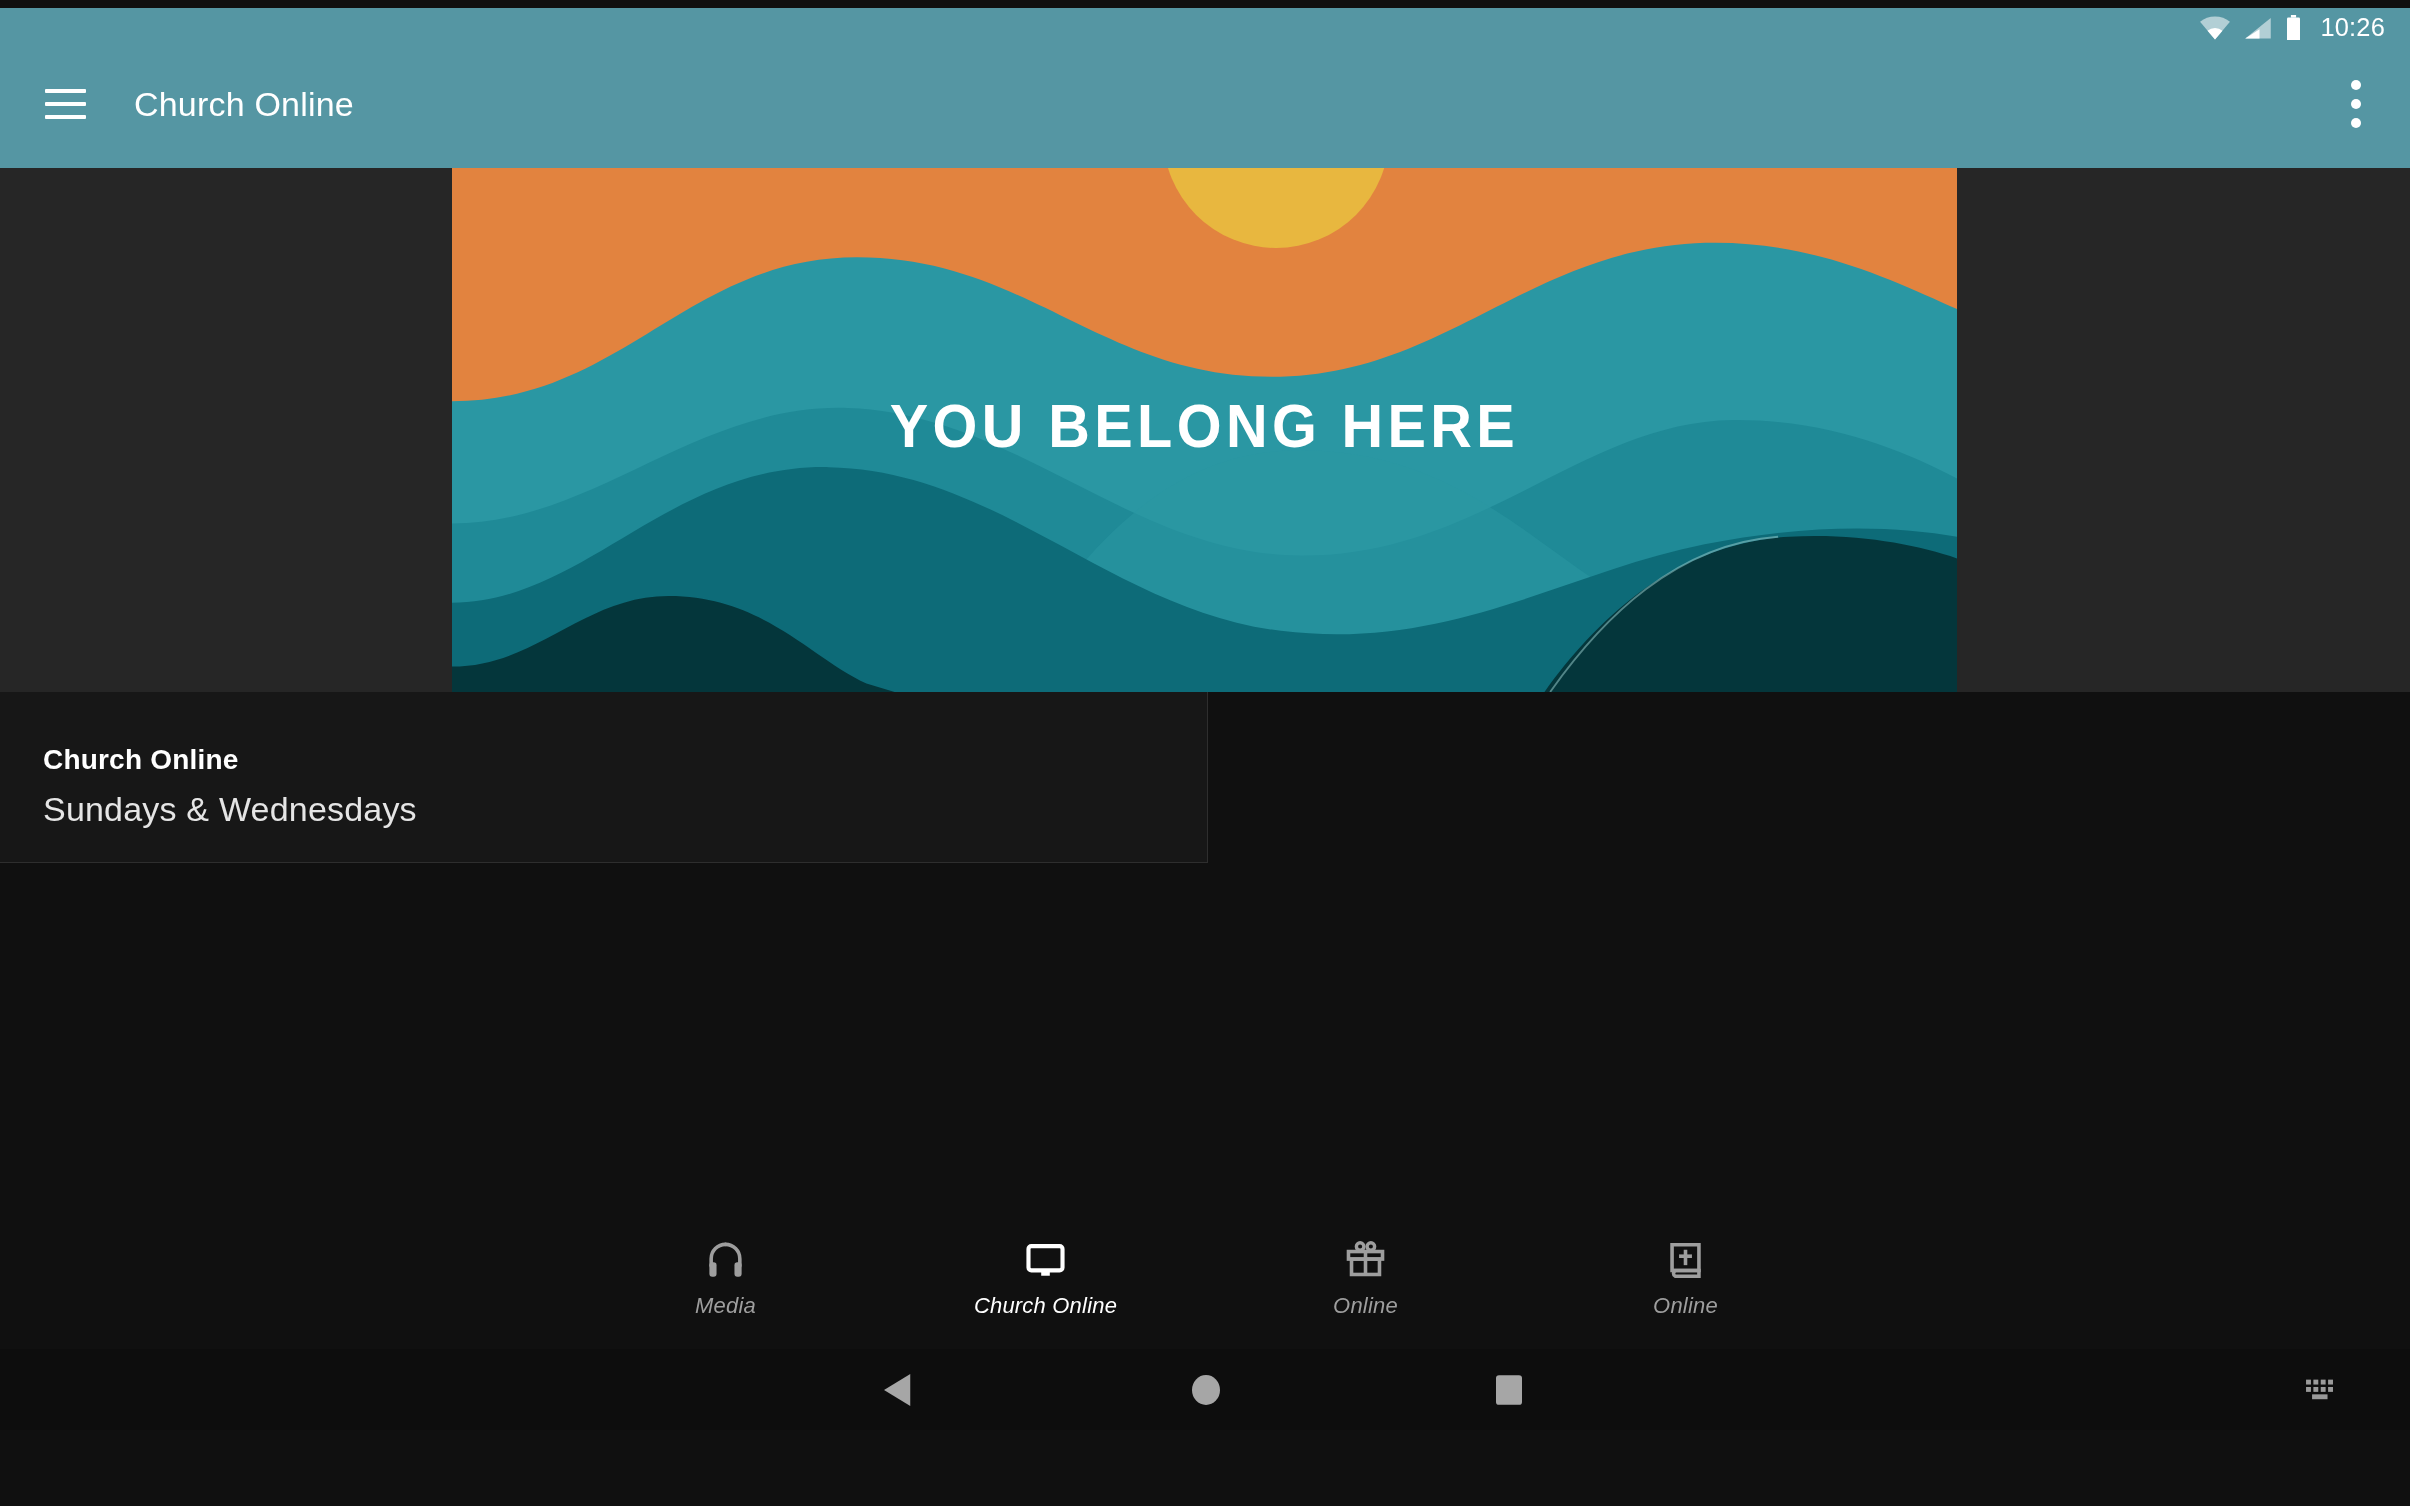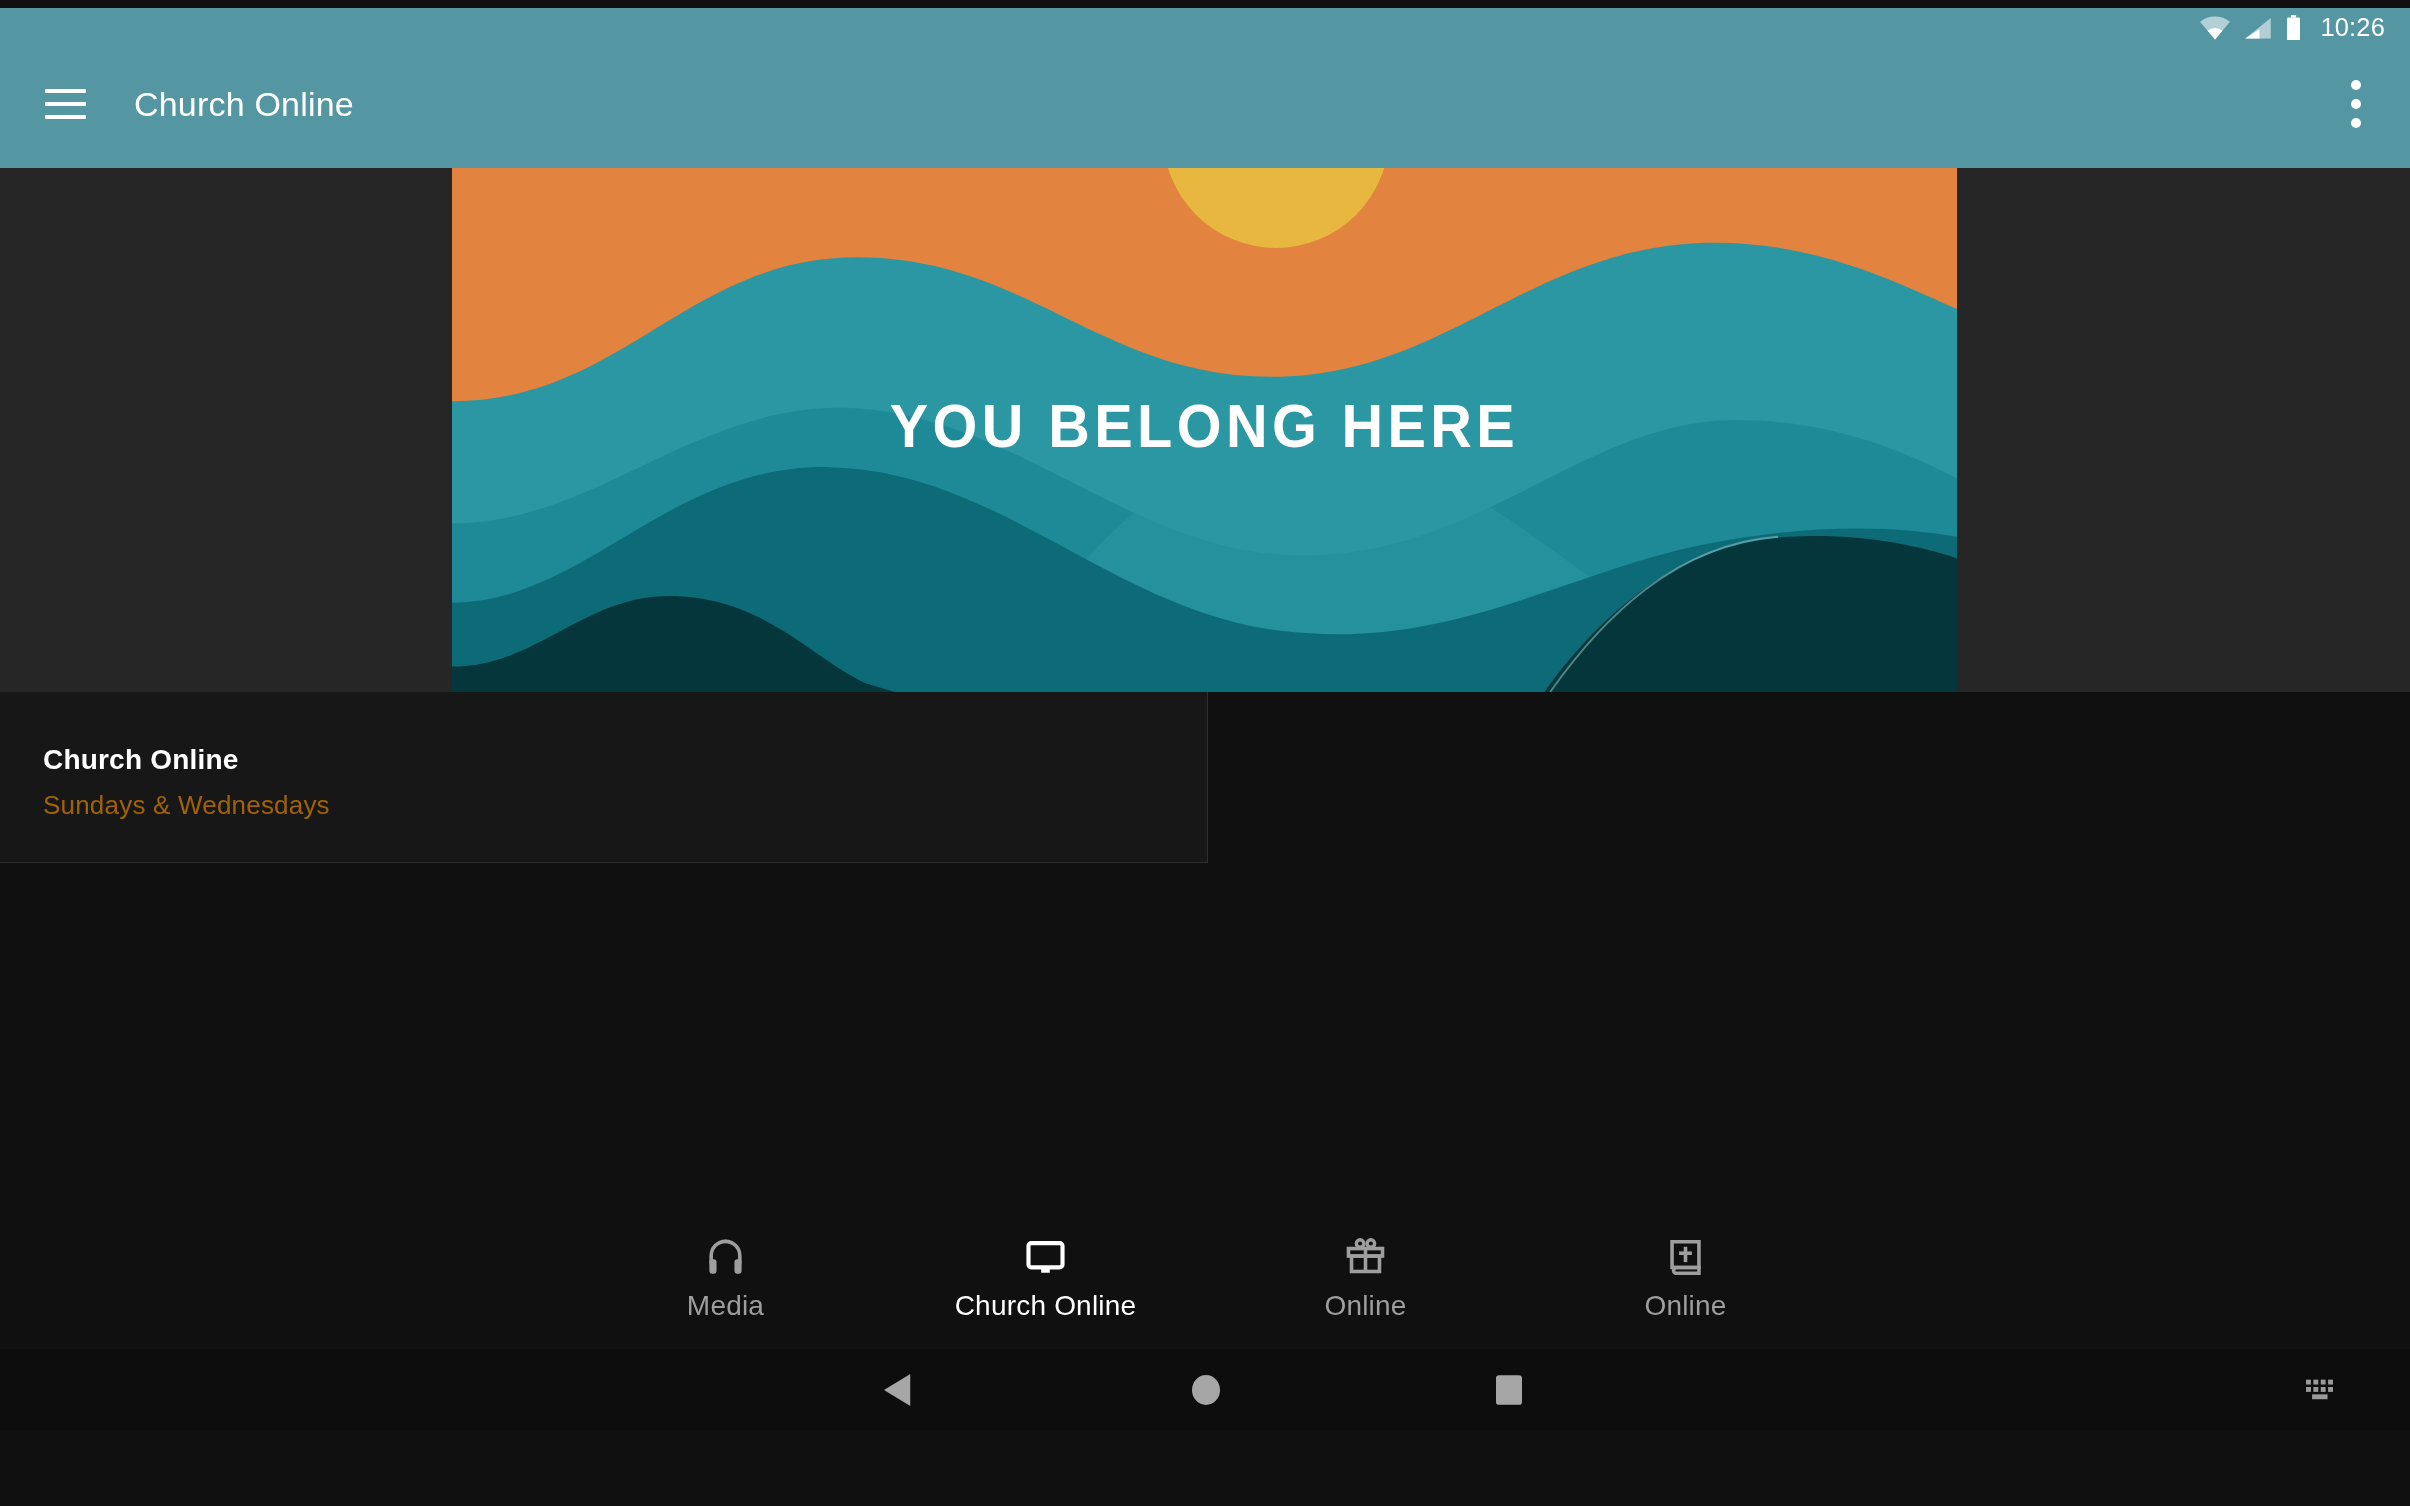--- a/index.html
+++ b/index.html
@@ -72,35 +72,35 @@
   #feature-card{
     position:absolute; top:524px; left:0; width:1208px; height:171px;
     background:#171717; border-right:0.9px solid #2e2e2e;
     border-bottom:0.9px solid #2e2e2e; cursor:pointer;
   }
   #card-title{
     position:absolute; left:43px; top:52px; color:#ffffff;
     font-size:28px; font-weight:bold; letter-spacing:0.2px;
   }
   #card-subtitle{
-    position:absolute; left:43px; top:98px; color:#a16207;
-    font-size:26px; letter-spacing:0.2px;
+    position:absolute; left:43px; top:98px; color:#e5e5e5;
+    font-size:34px; letter-spacing:0.2px;
   }
 
   
   #bottom-nav{
     position:absolute; left:0; bottom:81px; width:2411px; height:143px;
     display:flex; align-items:center; justify-content:center; gap:0;
   }
   .tab-item{
     width:320px; height:143px; display:flex; flex-direction:column;
     align-items:center; justify-content:center; gap:13px; cursor:pointer;
   }
   .tab-icon{ width:43px; height:43px; display:block; }
-  .tab-label{ font-size:28px; line-height:1; letter-spacing:0.2px; }
+  .tab-label{ font-size:22px; line-height:1; letter-spacing:0.2px;font-style:italic; }
   .tab-item.inactive .tab-label{ color:#9e9e9e; }
   .tab-item.active  .tab-label{ color:#ffffff; }
 
   
   #system-nav{
     position:absolute; left:0; bottom:0; width:2411px; height:81px;
     background:#0d0d0d;
   }
   #nav-back, #nav-home, #nav-recents{
     position:absolute; top:50%; transform:translate(-50%,-50%);

